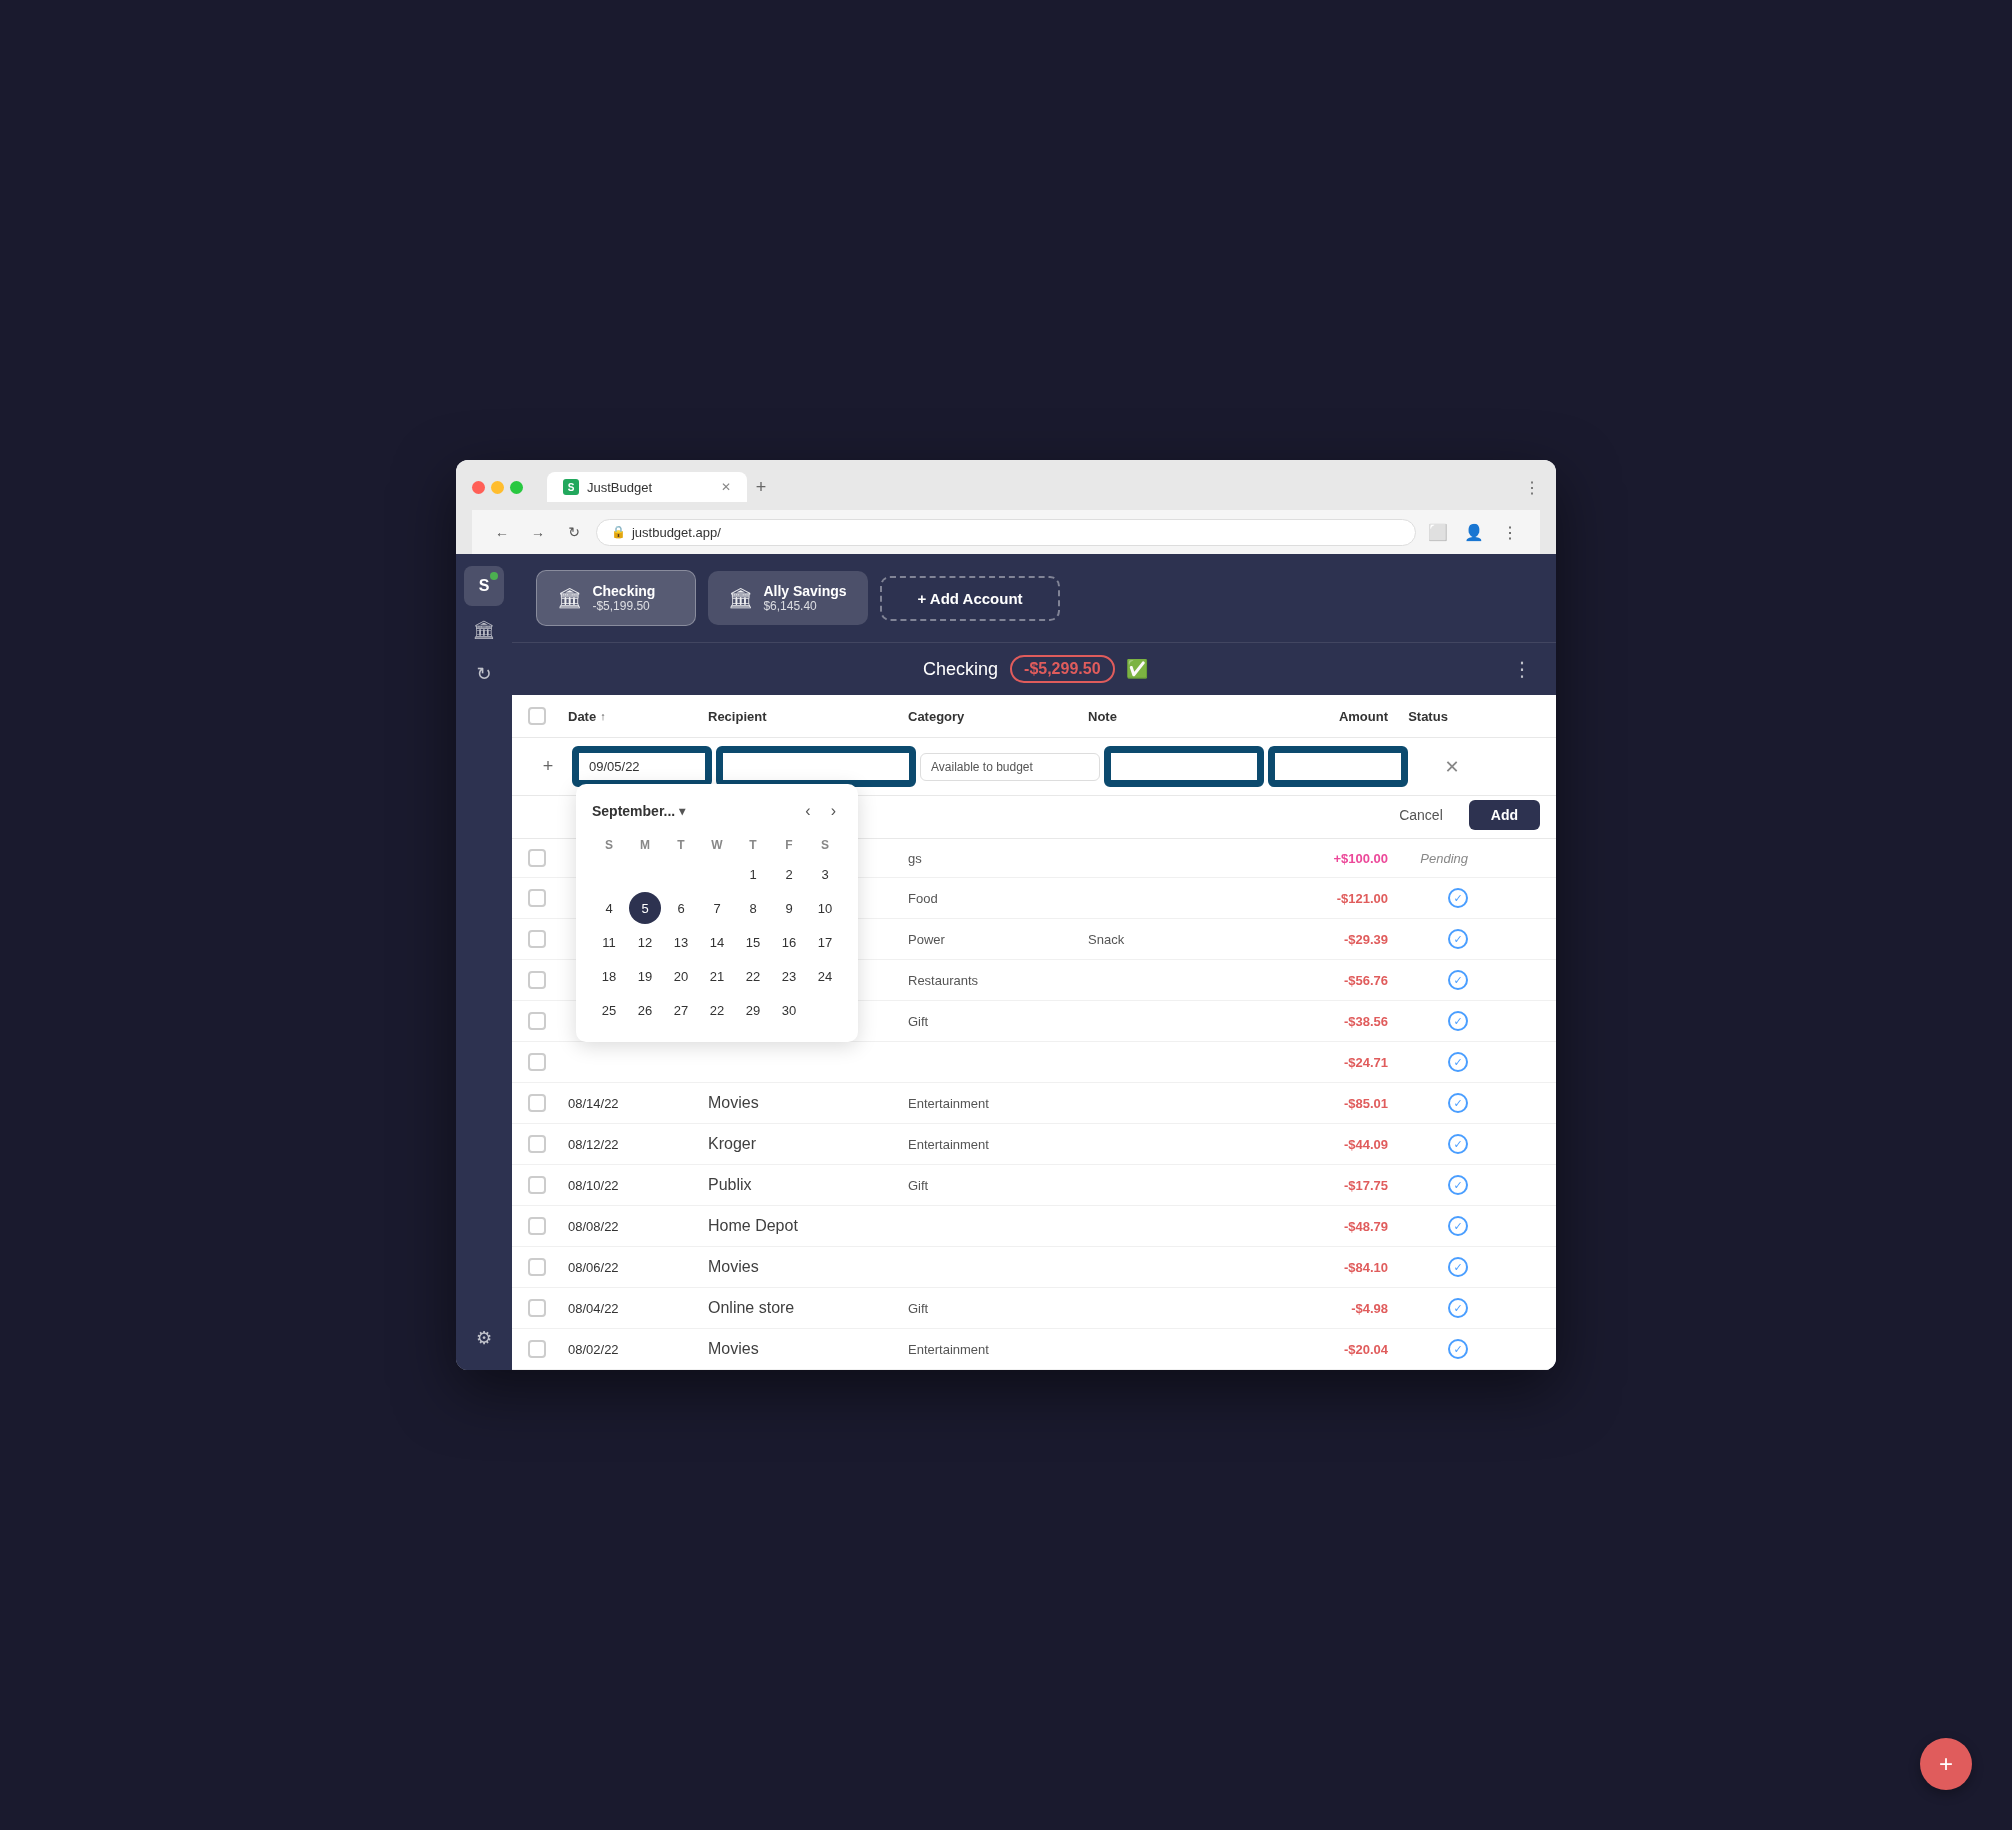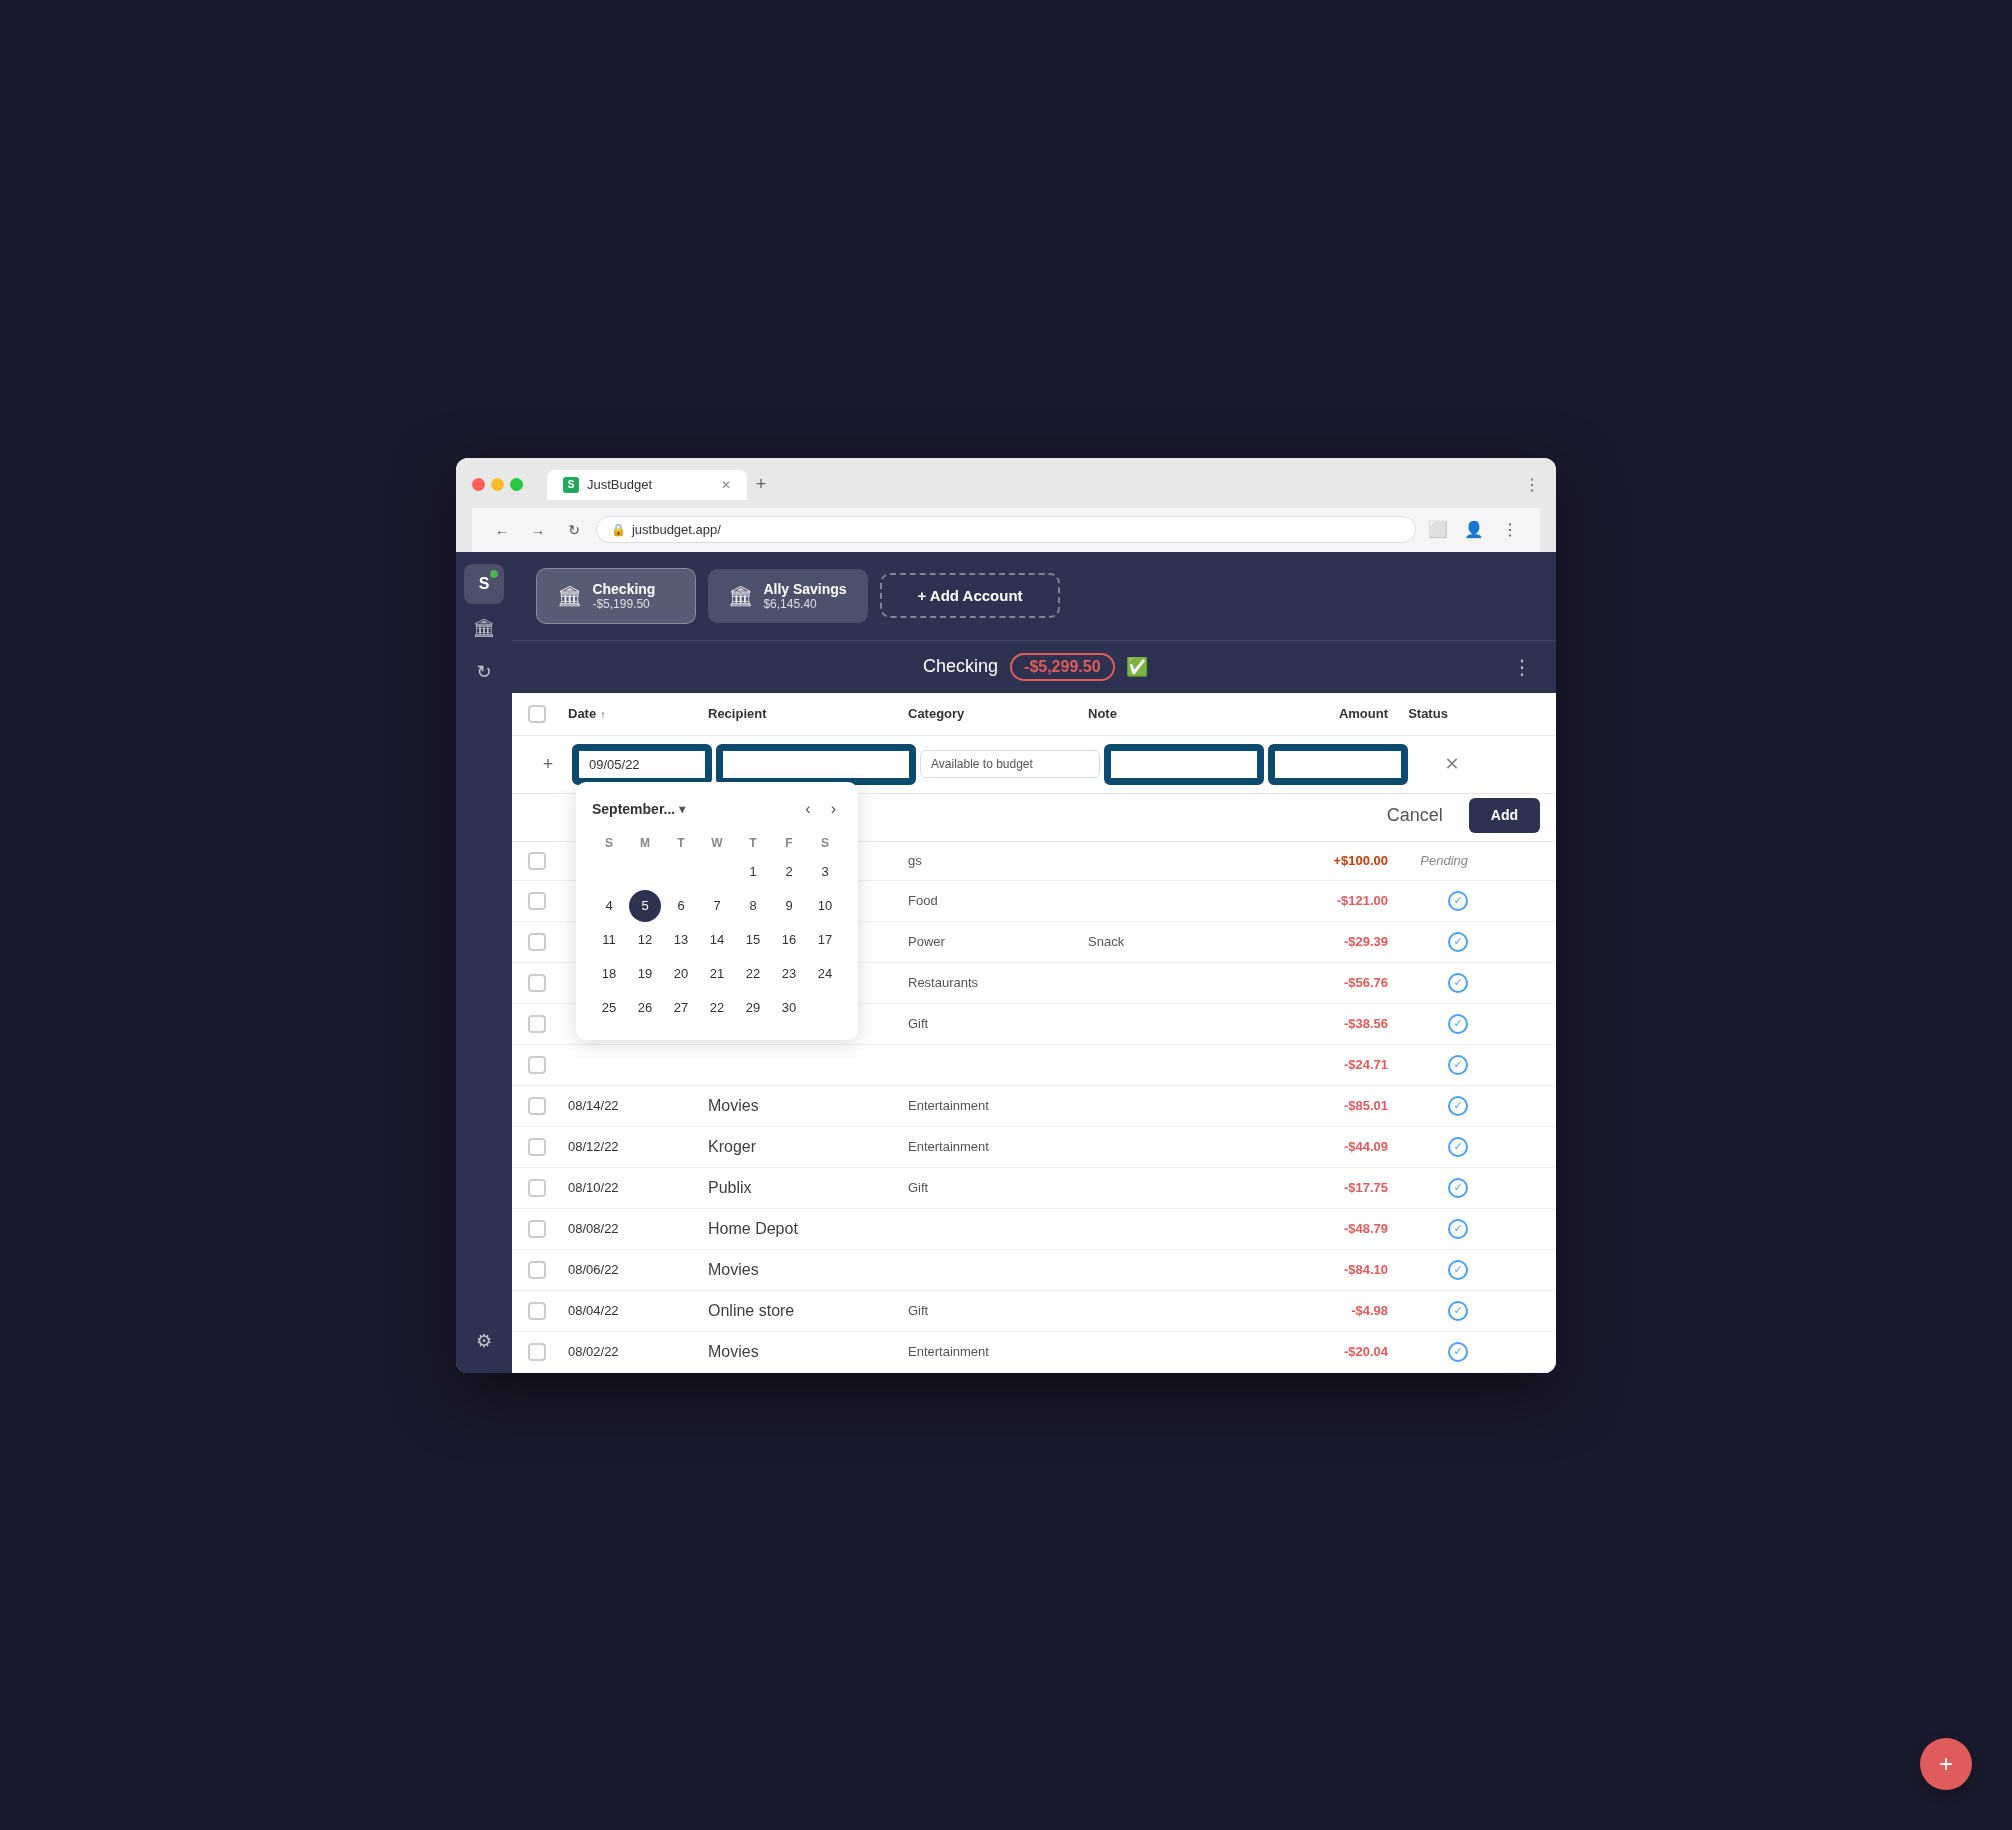--- a/index.html
+++ b/index.html
@@ -362,21 +362,21 @@
       gap: 8px;
       padding: 4px 16px 8px;
       border-bottom: 1px solid #e8e8e8;
     }
     .btn-cancel {
       padding: 7px 18px;
       border: none;
       border-radius: 6px;
       background: transparent;
       color: #555;
-      font-size: 18px;
+      font-size: 14px;
       cursor: pointer;
     }
     .btn-add {
       padding: 7px 22px;
       border: none;
       border-radius: 6px;
       background: #2d3250;
       color: white;
       font-size: 14px;
       font-weight: 600;
@@ -474,21 +474,21 @@
     }
     .tx-date { font-size: 13px; color: #333; }
     .tx-recipient { font-size: 16px; color: #404040; }
     .tx-category { font-size: 13px; color: #555; }
     .tx-note { font-size: 13px; color: #555; }
     .tx-amount {
       font-size: 13px;
       font-weight: 600;
       text-align: right;
     }
-    .tx-amount.positive { color: #c2410c; }
+    .tx-amount.positive { color: #ec4899; }
     .tx-amount.negative { color: #e05c5c; }
     .tx-status {
       display: flex;
       justify-content: flex-end;
       align-items: center;
     }
     .status-pending {
       font-style: italic;
       color: #888;
       font-size: 13px;

